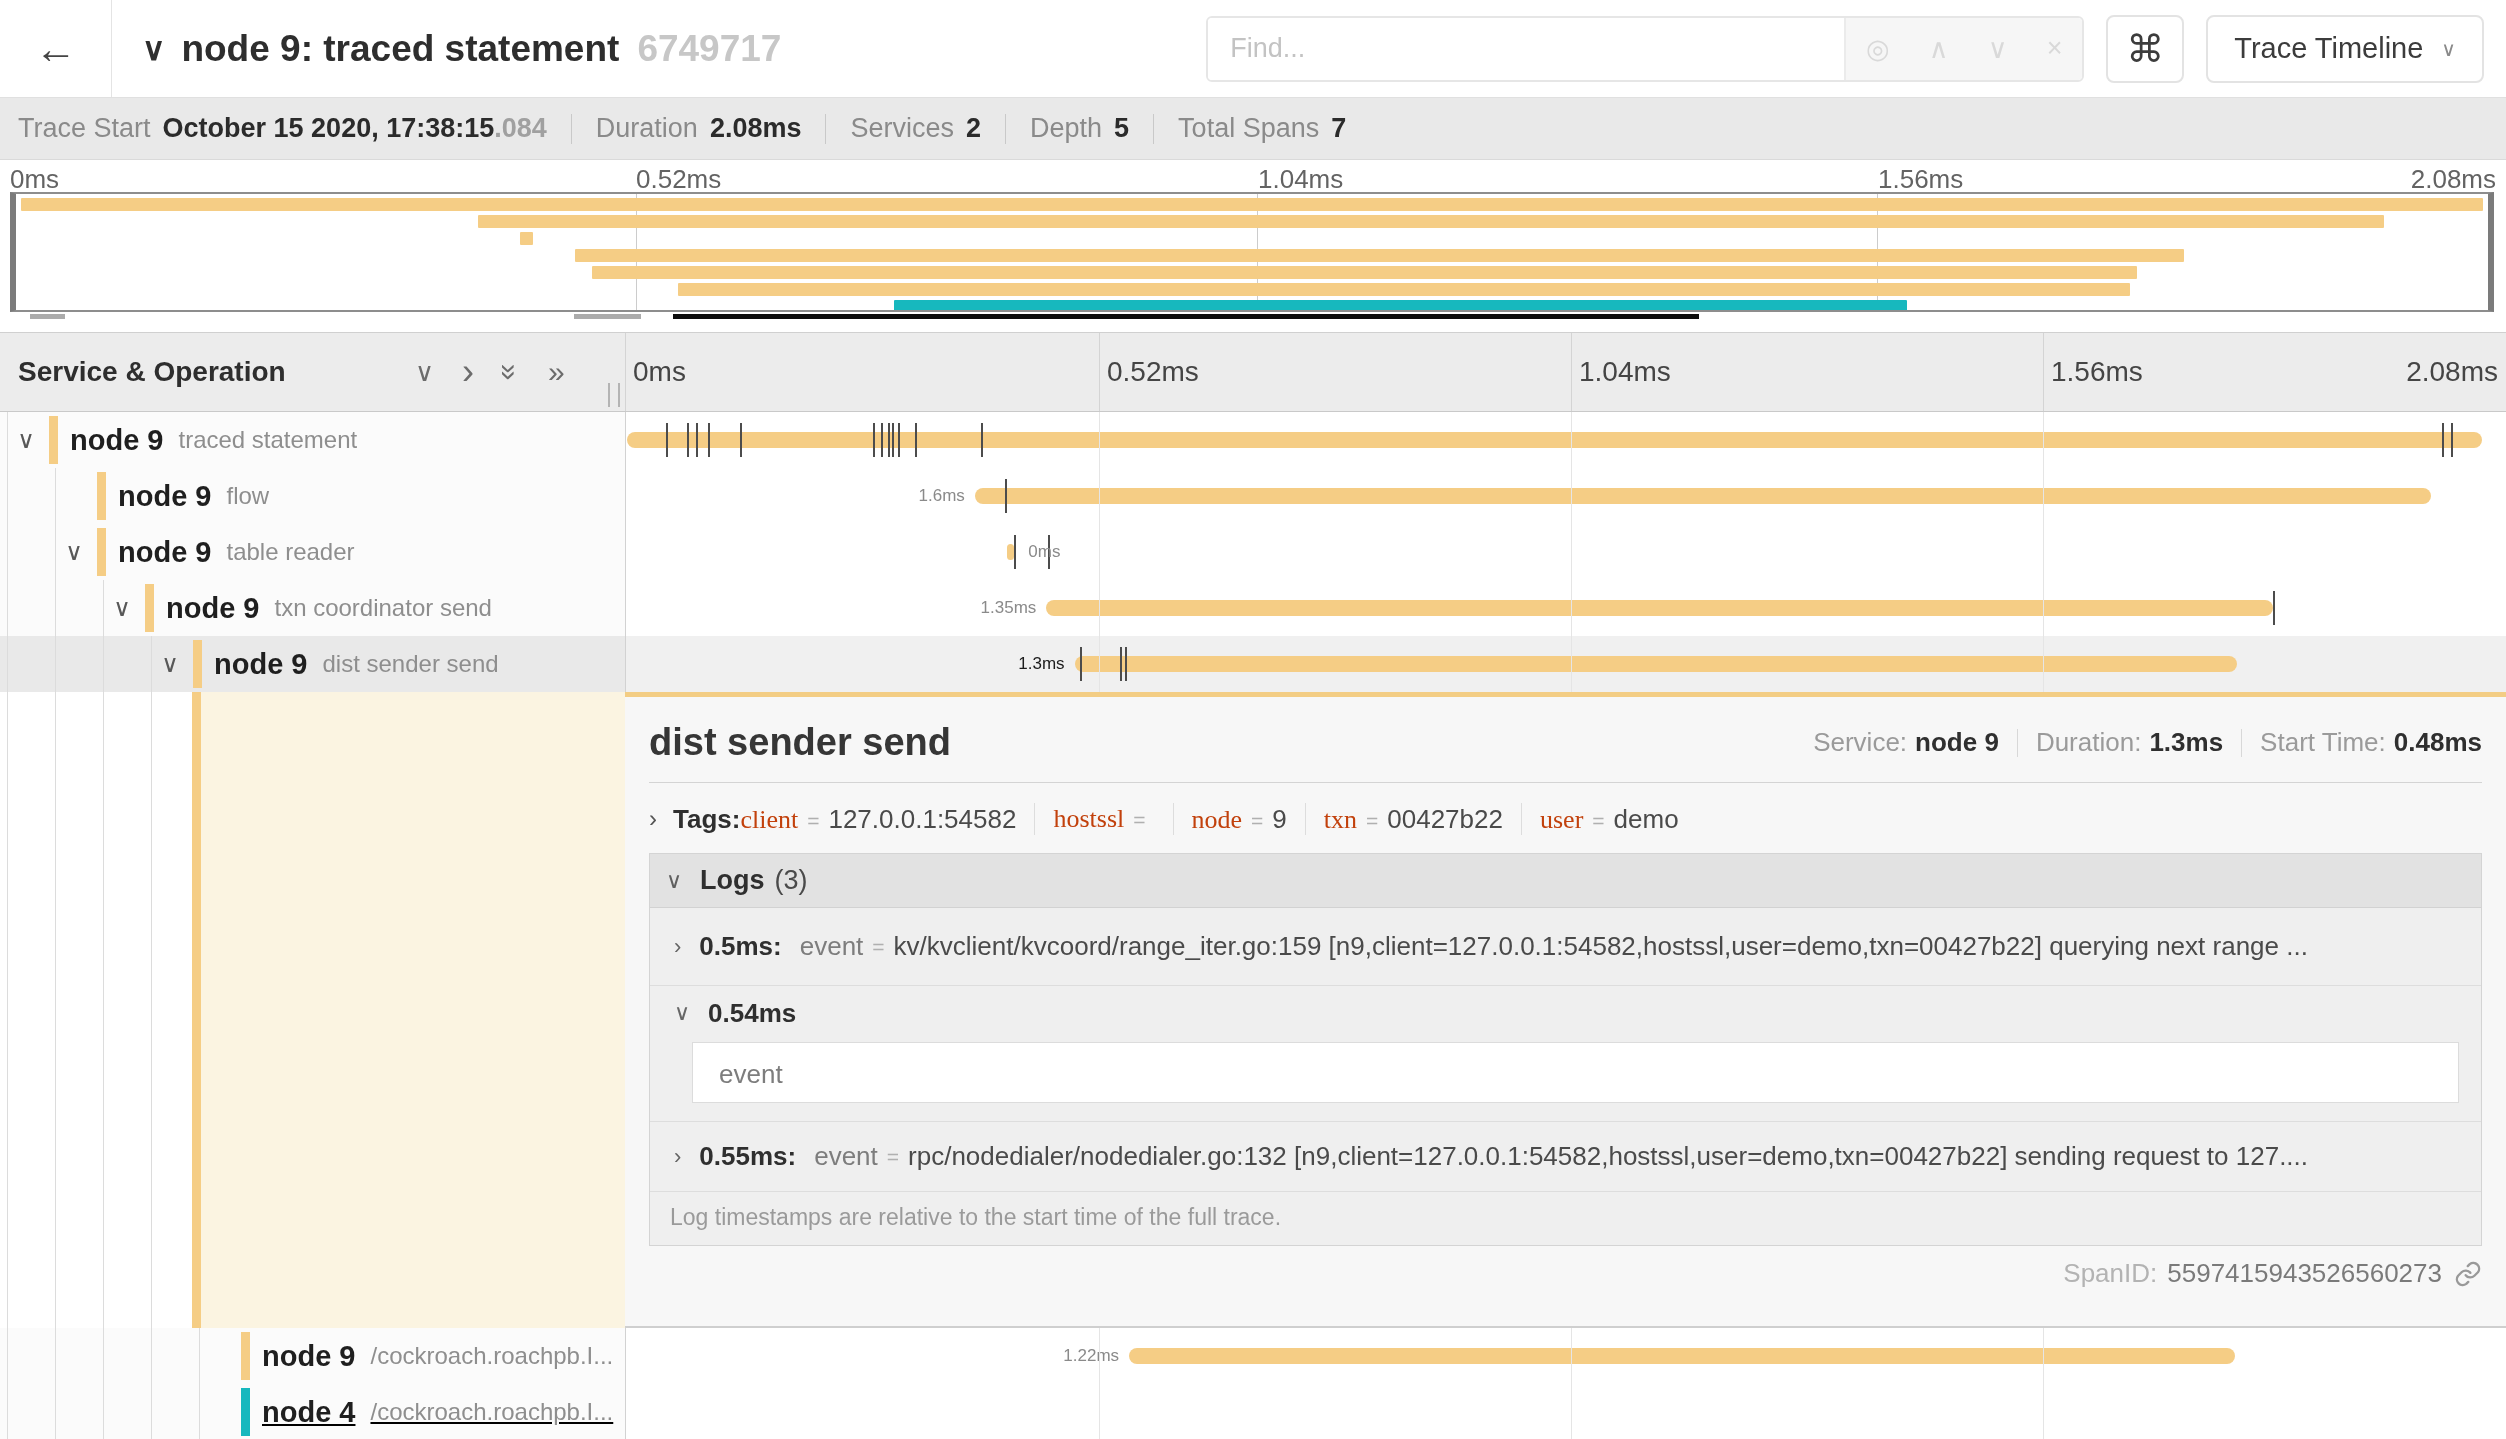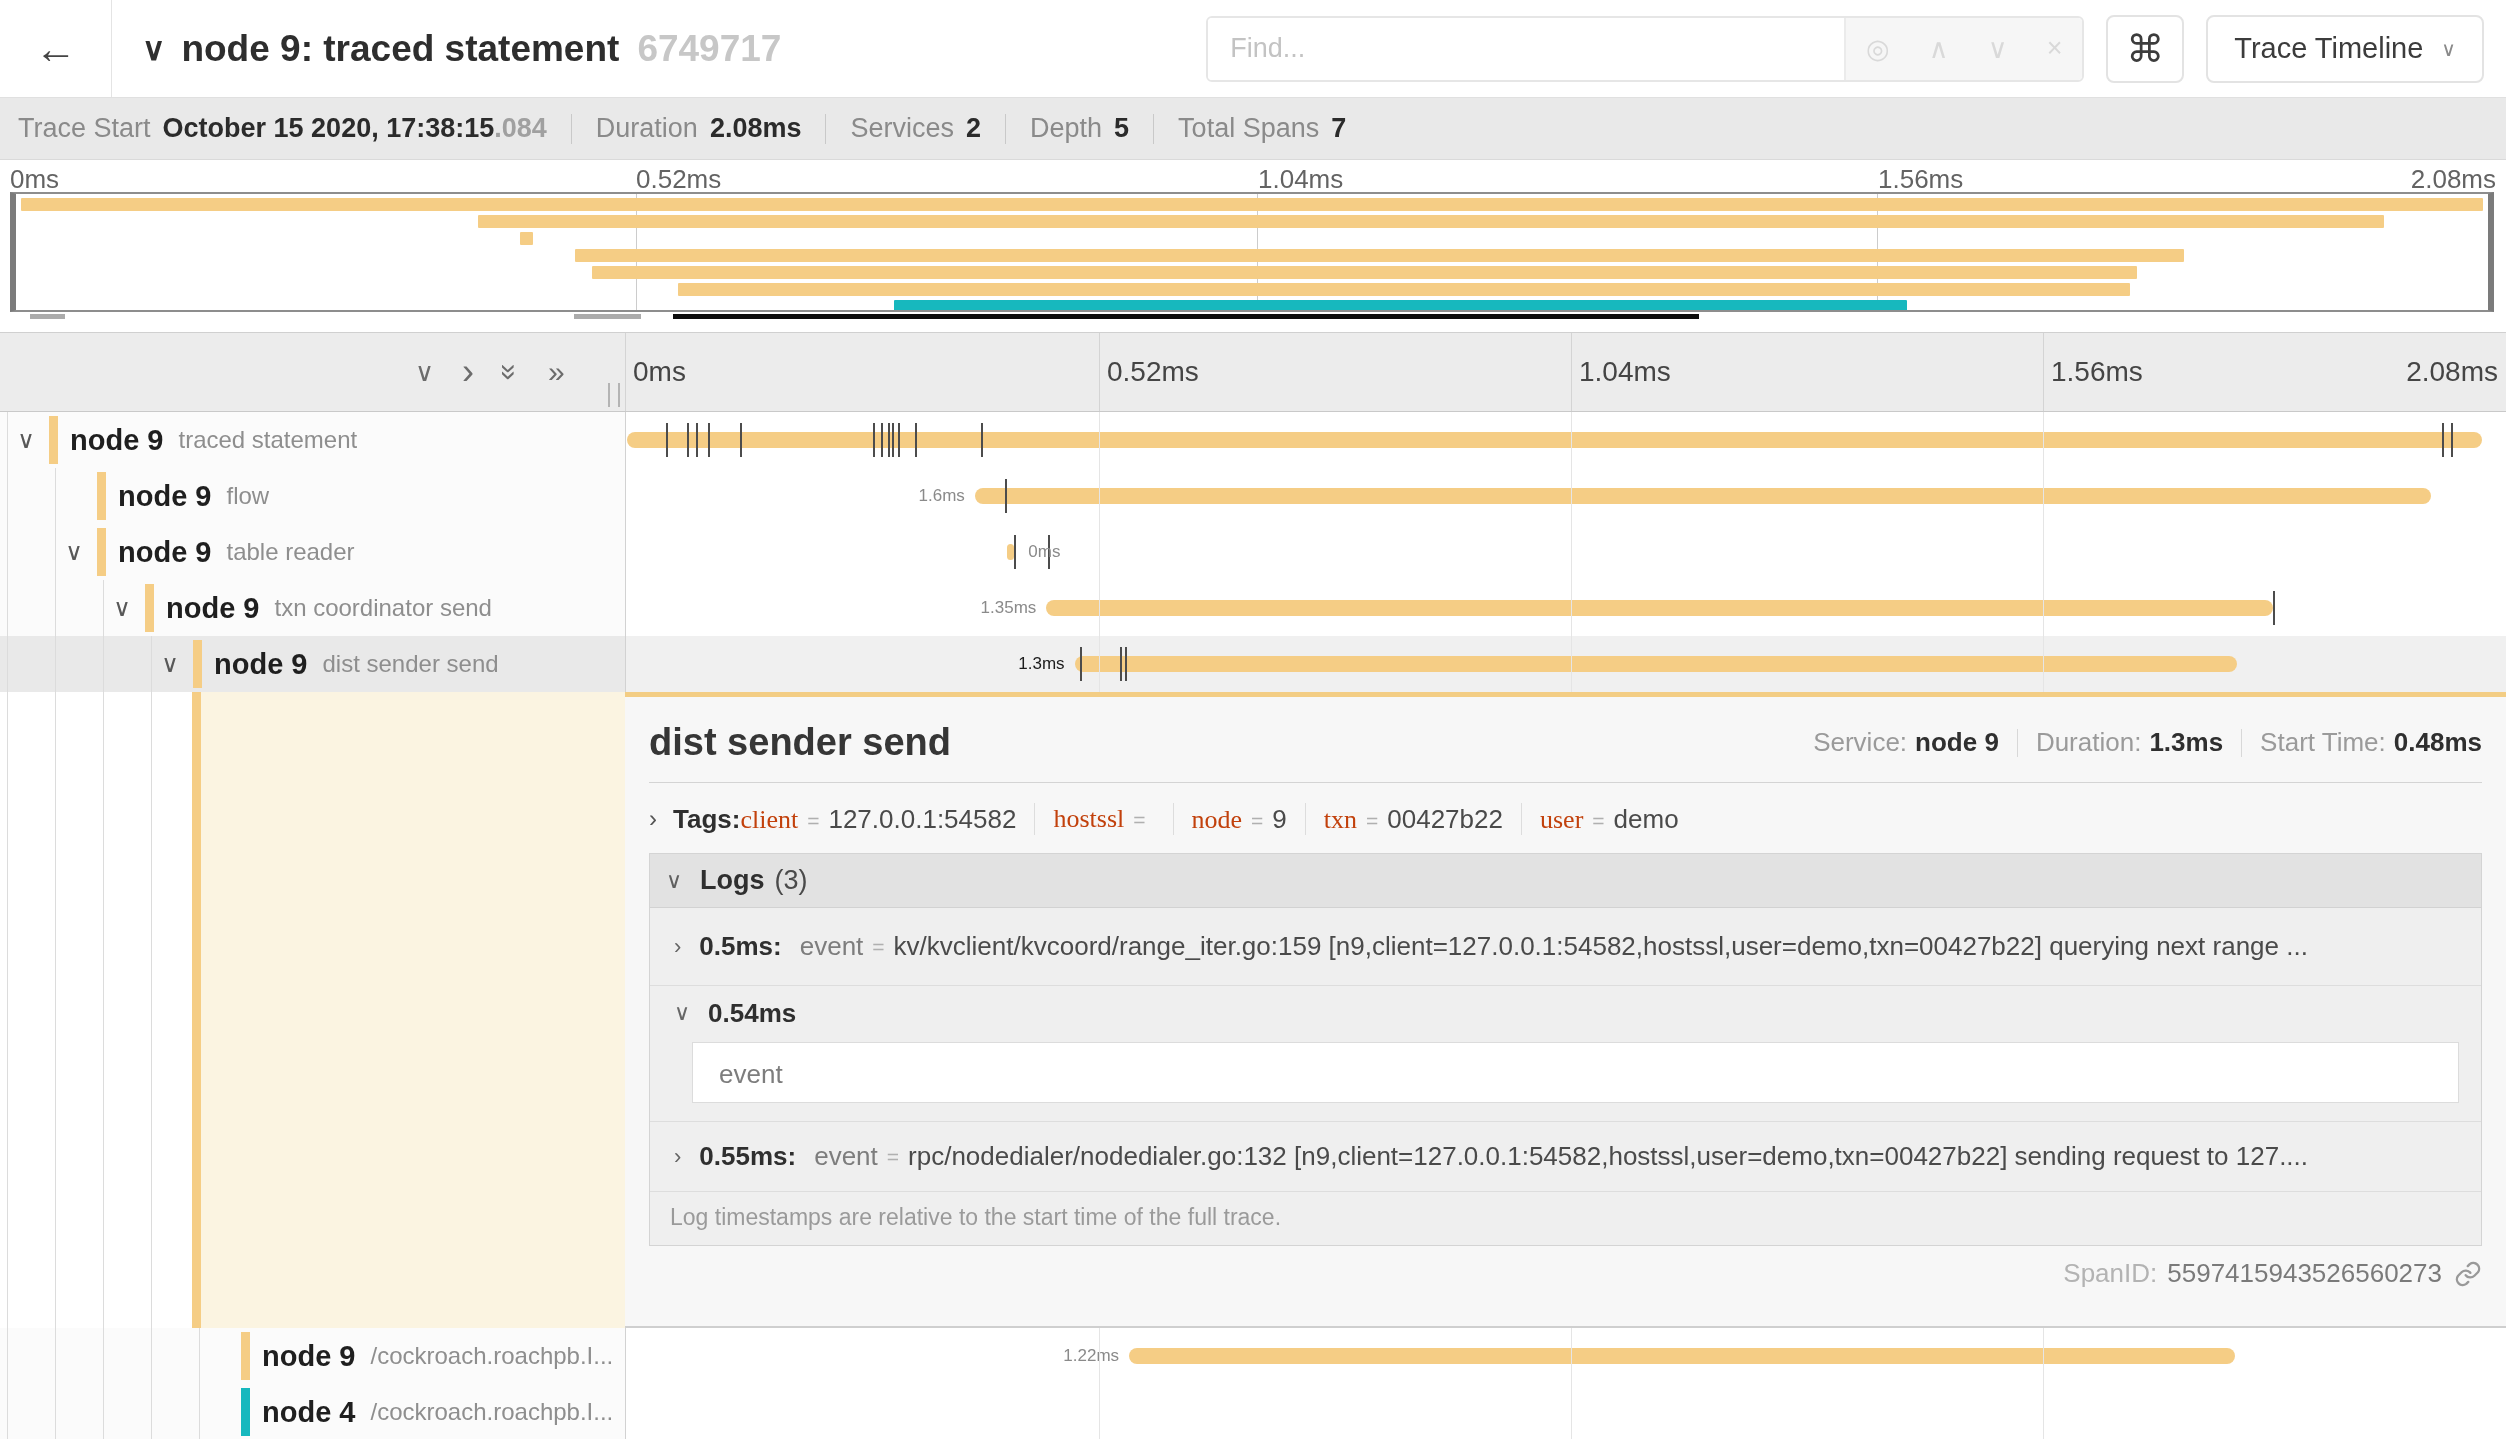--- a/index.html
+++ b/index.html
@@ -182,20 +182,21 @@
         <div class="mm-bar" style="left: 35.5%; width: 41%; top: 106px; background: rgb(23, 184, 190);"></div>
       </div>
     <div class="mm-scrub" id="mm-scrub">
         <div class="mm-mark" style="left: 0.8%; width: 1.4%;"></div>
         <div class="mm-mark" style="left: 22.7%; width: 2.7%;"></div>
         <div class="mm-view" style="left: 26.7%; width: 41.3%;"></div>
       </div>
   </div>
 
   <div class="gridhead">
+    <div class="gh-title">Service &amp; Operation</div>
     <span class="gh-icon" style="left:415px; font-size:26px;">∨</span>
     <span class="gh-icon" style="left:462px; font-size:36px;">›</span>
     <span class="gh-icon rot90" style="left:502px; font-size:30px;">»</span>
     <span class="gh-icon" style="left:548px; font-size:30px;">»</span>
     <div class="gh-grip"></div>
     <div class="gh-line" style="left:625px"></div>
     <div class="gh-line" style="left:1099px"></div>
     <div class="gh-line" style="left:1571px"></div>
     <div class="gh-line" style="left:2043px"></div>
     <span class="gh-tick" style="left:633px">0ms</span>
@@ -441,21 +442,21 @@
         </div>
       </div>
       <div class="grid-row">
         <div class="row-left">
           <div class="guide" style="left: 7px;"></div>
           <div class="guide" style="left: 55px;"></div>
           <div class="guide" style="left: 103px;"></div>
           <div class="guide" style="left: 151px;"></div>
           <div class="guide" style="left: 199px;"></div>
           <div class="accent" style="left: 241px; background: rgb(23, 184, 190);"></div>
-          <div class="names" style="left: 262px;">
+          <div class="names" style="left: 262px; text-decoration: underline;">
             <span class="svc">node 4</span>
             <span class="op">/cockroach.roachpb.I...</span>
           </div>
         </div>
       </div>
       <div class="vline" style="left: 1099px;"></div>
       <div class="vline" style="left: 1571px;"></div>
       <div class="vline" style="left: 2043px;"></div>
       <div class="vdivider" style="left: 625px;"></div>
     </div>

